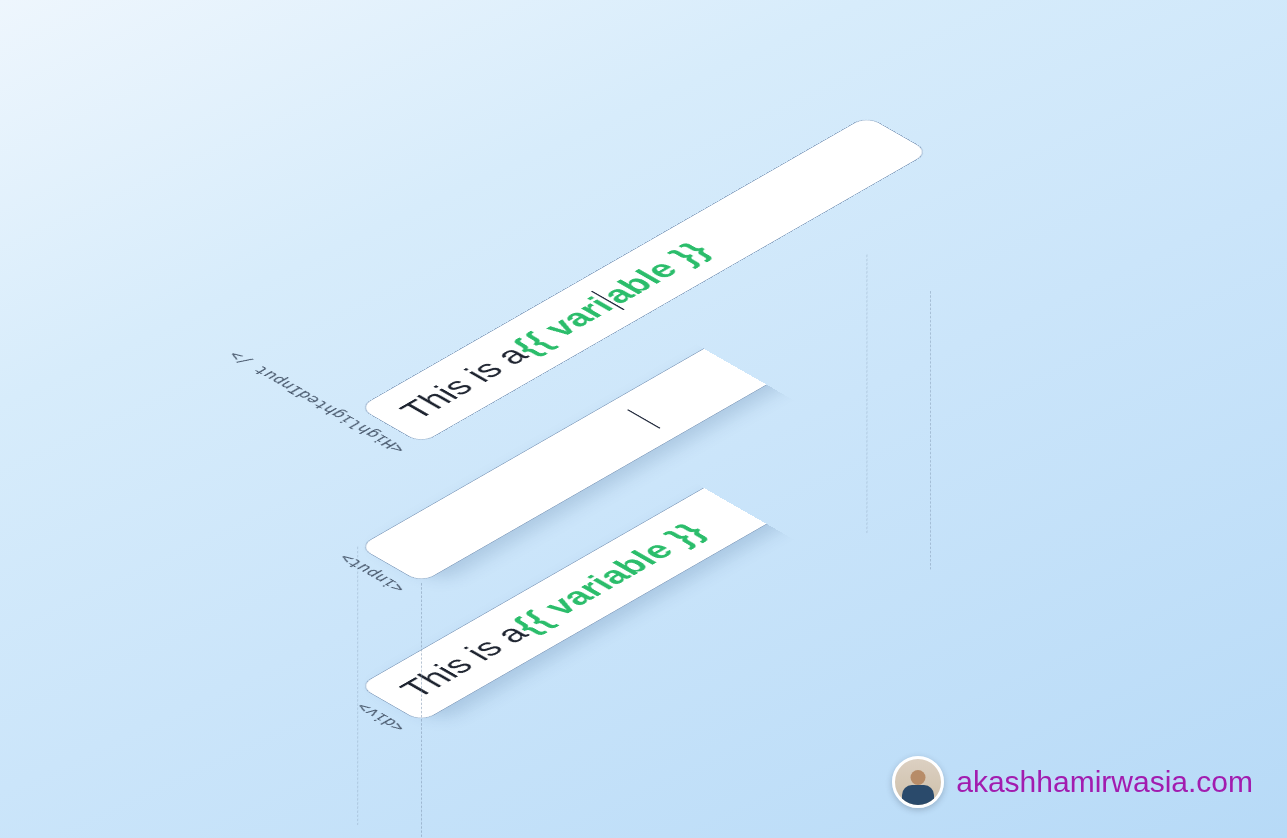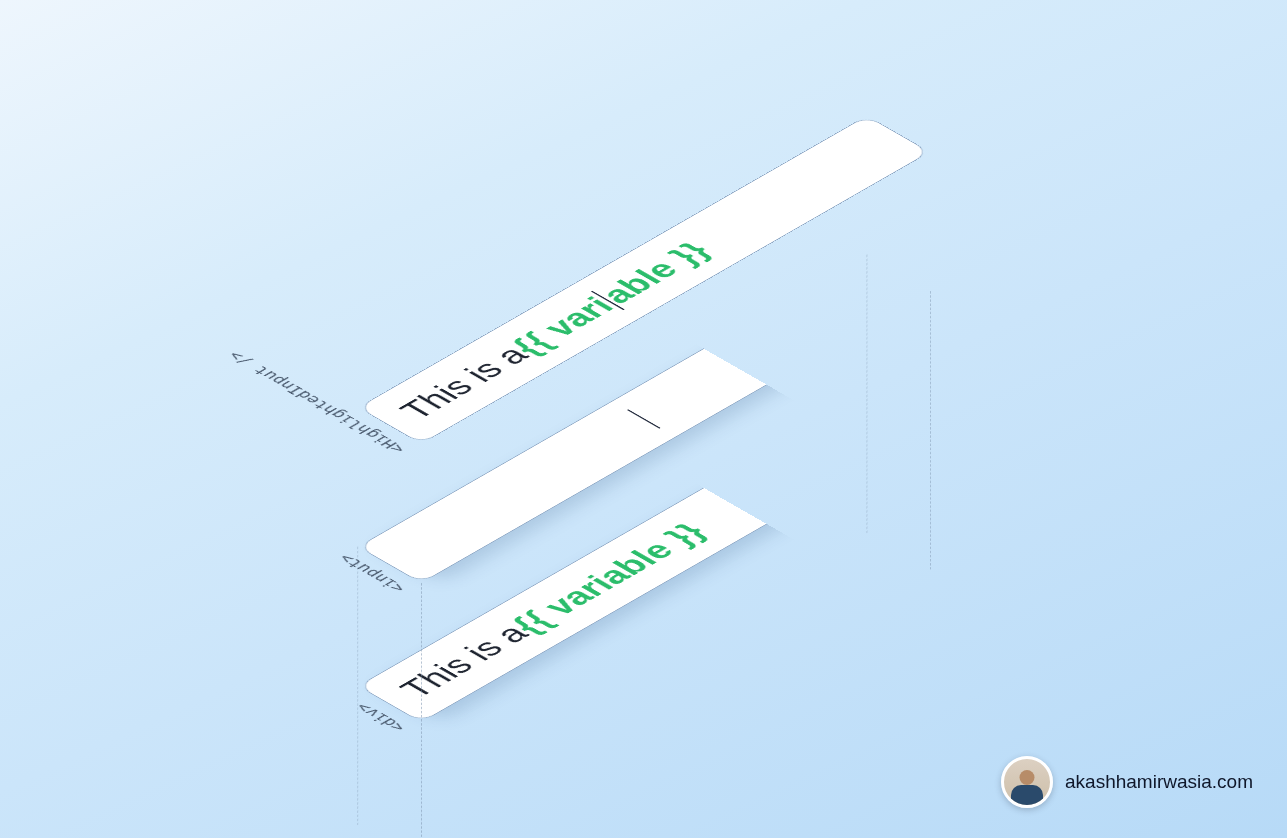--- a/index.html
+++ b/index.html
@@ -31,21 +31,21 @@
 
   .credit{position:absolute;right:34px;bottom:30px;display:flex;
     align-items:center;gap:12px;}
   .avatar{width:46px;height:46px;border-radius:50%;border:3px solid #fff;
     box-shadow:0 2px 6px rgba(30,40,60,.25);overflow:hidden;
     background:linear-gradient(180deg,#dcd0c2 0%,#cdbfa9 100%);position:relative;}
   .avatar::before{content:"";position:absolute;left:50%;top:11px;width:15px;height:15px;
     border-radius:50%;background:#b78c68;transform:translateX(-50%);}
   .avatar::after{content:"";position:absolute;left:50%;top:26px;width:32px;height:24px;
     border-radius:10px 10px 4px 4px;background:#2a4a6b;transform:translateX(-50%);}
-  .site{font-size:19px;color:#0f172a;font-weight:500;}
+  .site{font-size:30px;color:#a21caf;font-weight:500;}
 </style>
 </head>
 <body>
 
 <div class="stage">
   <div class="iso">
 
     <div class="guide" style="left:-360px;top:-45px;height:340px;transform:rotateX(-90deg) translateZ(0);transform-origin:top;"></div>
     <div class="guide" style="left:360px;top:-45px;height:340px;transform:rotateX(-90deg) translateZ(0);transform-origin:top;"></div>
     <div class="guide" style="left:-360px;top:45px;height:340px;transform:rotateX(-90deg) translateZ(0);transform-origin:top;"></div>

